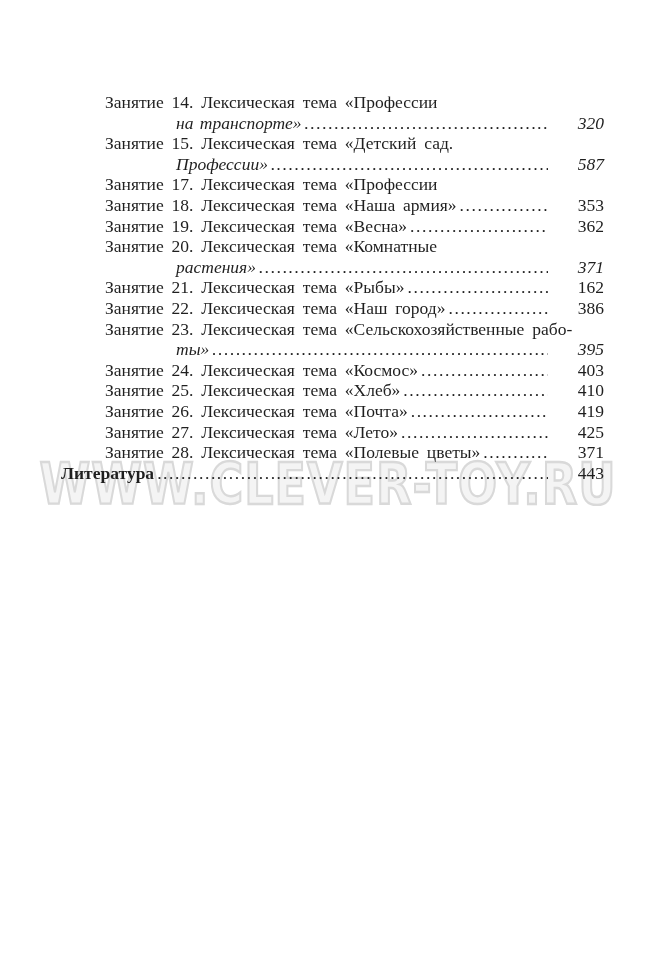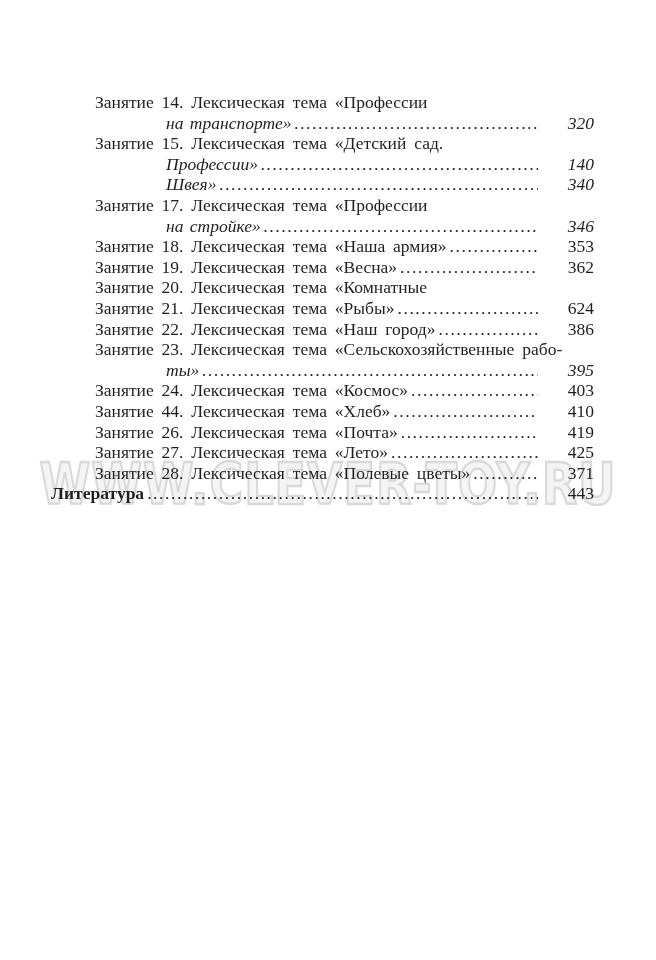--- a/index.html
+++ b/index.html
@@ -26,21 +26,21 @@
     -webkit-text-stroke: 2px #d9d9d9;
     transform: scaleY(1.22);
     transform-origin: center top;
     z-index: 0;
     user-select: none;
     white-space: nowrap;
   }
   .toc {
     position: absolute;
     top: 92px;
-    left: 36px;
+    left: 46px;
     width: 558px;
     z-index: 1;
   }
   .row {
     display: flex;
     align-items: baseline;
     font-size: 17.5px;
     line-height: 20.6px;
     white-space: nowrap;
   }
@@ -82,61 +82,56 @@
       <span class="pg">320</span>
     </div>
 
     <div class="row lvl1">
       <span class="t">Занятие 15. Лексическая тема «Детский сад.</span>
     </div>
 
     <div class="row lvl2">
       <span class="t">Профессии»</span>
       <span class="leader"></span>
-      <span class="pg">140</span>
+      <span class="pg">587</span>
     </div>
 
 
-    <div class="row lvl2">
-      <span class="t">Швея»</span>
-      <span class="leader"></span>
-      <span class="pg">340</span>
-    </div>
 
     <div class="row lvl1">
       <span class="t">Занятие 17. Лексическая тема «Профессии</span>
     </div>
 
-    <div class="row lvl2">
-      <span class="t">на стройке»</span>
-      <span class="leader"></span>
-      <span class="pg">346</span>
-    </div>
 
     <div class="row lvl1">
       <span class="t">Занятие 18. Лексическая тема «Наша армия»</span>
       <span class="leader"></span>
       <span class="pg">353</span>
     </div>
 
     <div class="row lvl1">
       <span class="t">Занятие 19. Лексическая тема «Весна»</span>
       <span class="leader"></span>
       <span class="pg">362</span>
     </div>
 
     <div class="row lvl1">
       <span class="t">Занятие 20. Лексическая тема «Комнатные</span>
     </div>
 
+    <div class="row lvl2">
+      <span class="t">растения»</span>
+      <span class="leader"></span>
+      <span class="pg">371</span>
+    </div>
 
     <div class="row lvl1">
       <span class="t">Занятие 21. Лексическая тема «Рыбы»</span>
       <span class="leader"></span>
-      <span class="pg">624</span>
+      <span class="pg">162</span>
     </div>
 
     <div class="row lvl1">
       <span class="t">Занятие 22. Лексическая тема «Наш город»</span>
       <span class="leader"></span>
       <span class="pg">386</span>
     </div>
 
     <div class="row lvl1">
       <span class="t">Занятие 23. Лексическая тема «Сельскохозяйственные рабо-</span>
@@ -148,21 +143,21 @@
       <span class="pg">395</span>
     </div>
 
     <div class="row lvl1">
       <span class="t">Занятие 24. Лексическая тема «Космос»</span>
       <span class="leader"></span>
       <span class="pg">403</span>
     </div>
 
     <div class="row lvl1">
-      <span class="t">Занятие 44. Лексическая тема «Хлеб»</span>
+      <span class="t">Занятие 25. Лексическая тема «Хлеб»</span>
       <span class="leader"></span>
       <span class="pg">410</span>
     </div>
 
     <div class="row lvl1">
       <span class="t">Занятие 26. Лексическая тема «Почта»</span>
       <span class="leader"></span>
       <span class="pg">419</span>
     </div>
 

